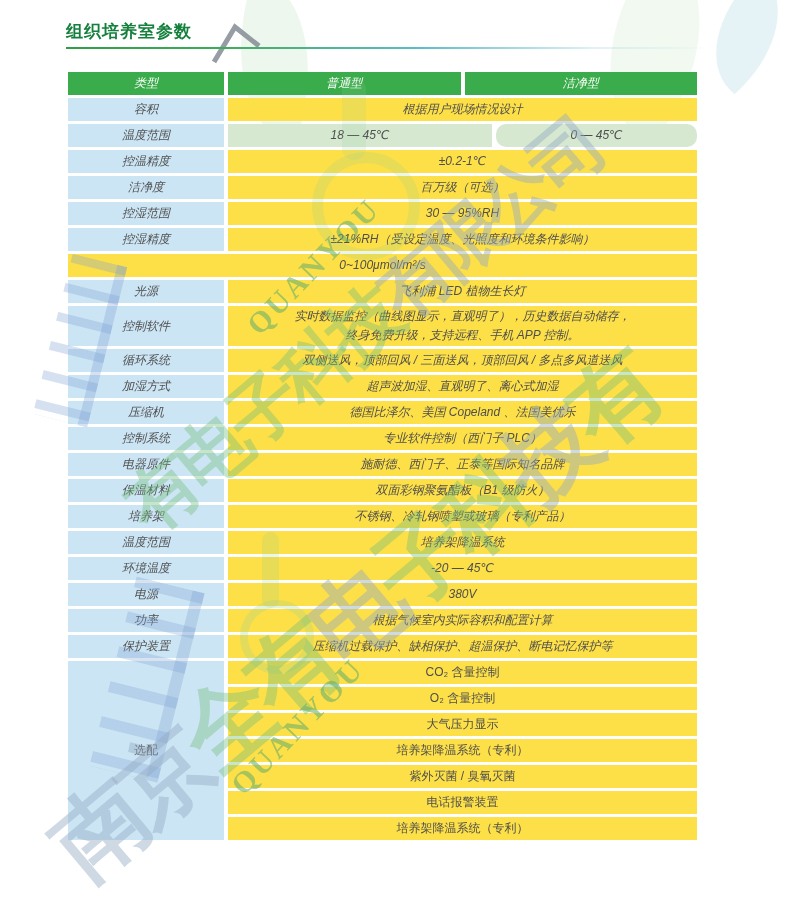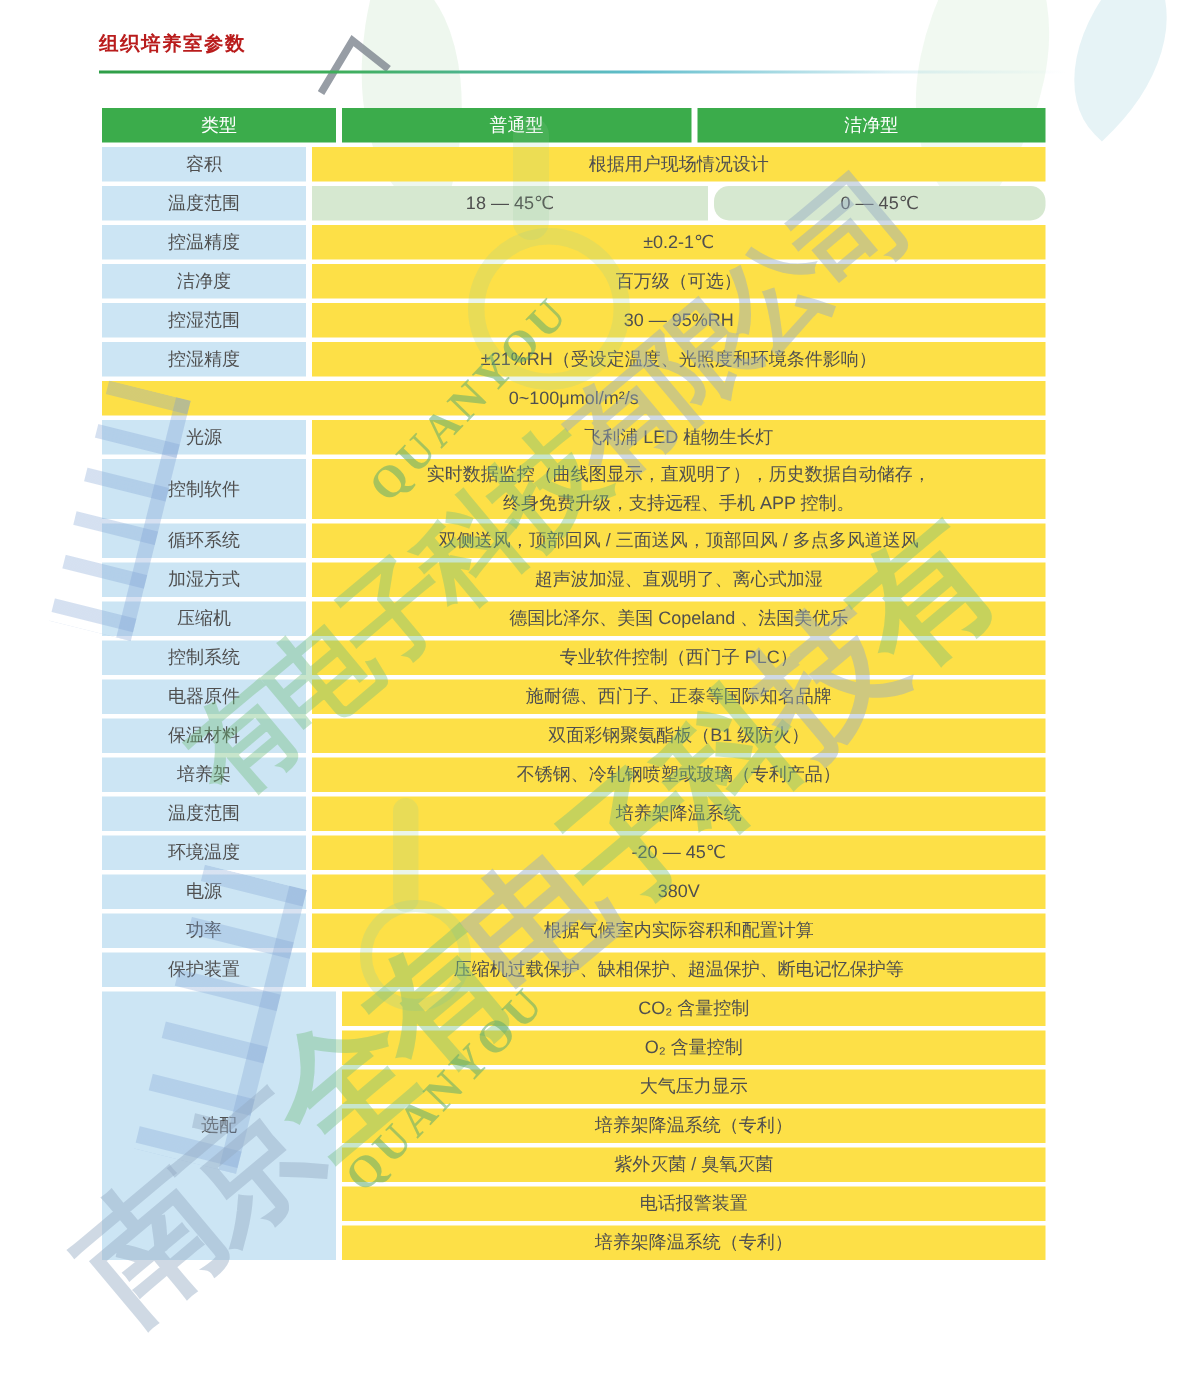--- a/index.html
+++ b/index.html
@@ -2,40 +2,40 @@
 <html><head>
 <meta charset="utf-8">
 <style>
   html,body{margin:0;padding:0;}
   body{
     width:800px;height:917px;position:relative;overflow:hidden;background:#ffffff;
     font-family:"Liberation Sans","DejaVu Sans",sans-serif;
   }
   
   .page-title{
-    position:absolute;left:66px;top:20px;font-size:13px;font-weight:bold;
-    color:#b91c1c;letter-spacing:1px;z-index:2;
+    position:absolute;left:66px;top:20px;font-size:17px;font-weight:bold;
+    color:#15803d;letter-spacing:1px;z-index:2;
   }
   .title-rule{
     position:absolute;left:66px;top:47px;width:645px;height:2px;z-index:2;
     background:linear-gradient(to right,#2e9e47 0%,#3fae5c 25%,#5fbccb 55%,rgba(130,200,220,.25) 82%,rgba(255,255,255,0) 100%);
   }
   
   .spec-table{
     position:absolute;left:68px;top:72px;width:629px;z-index:3;
     display:flex;flex-direction:column;gap:3px;
   }
-  .t-row{display:flex;gap:4px;}
+  .t-row{display:flex;gap:4px;font-style:italic;}
   .rows-block,.opt-values{display:flex;flex-direction:column;gap:3px;}
   .cell{
     display:flex;align-items:center;justify-content:center;text-align:center;
     font-size:12px;color:#4f4f4f;min-height:23px;line-height:1.3;
   }
   .c-head{background:#3bac4b;color:#ffffff;}
-  .c-label{width:136px;flex:none;background:#cce5f4;}
+  .c-label{width:156px;flex:none;background:#cce5f4;}
   .c-val{flex:1;background:#fde047;white-space:pre-line;}
   .c-val2a{width:264px;flex:none;background:#d6e8d0;}
   .c-val2b{flex:1;background:#d6e8d0;border-radius:10px;}
   .h-type{width:156px;flex:none;}
   .h-col{flex:1;}
   .row-tall .cell{min-height:40px;line-height:1.55;}
   .opt-row{display:flex;gap:4px;align-items:stretch;}
   .opt-label{
     width:156px;flex:none;background:#cce5f4;display:flex;align-items:center;
     justify-content:center;font-size:12px;color:#4f4f4f;text-align:center;

